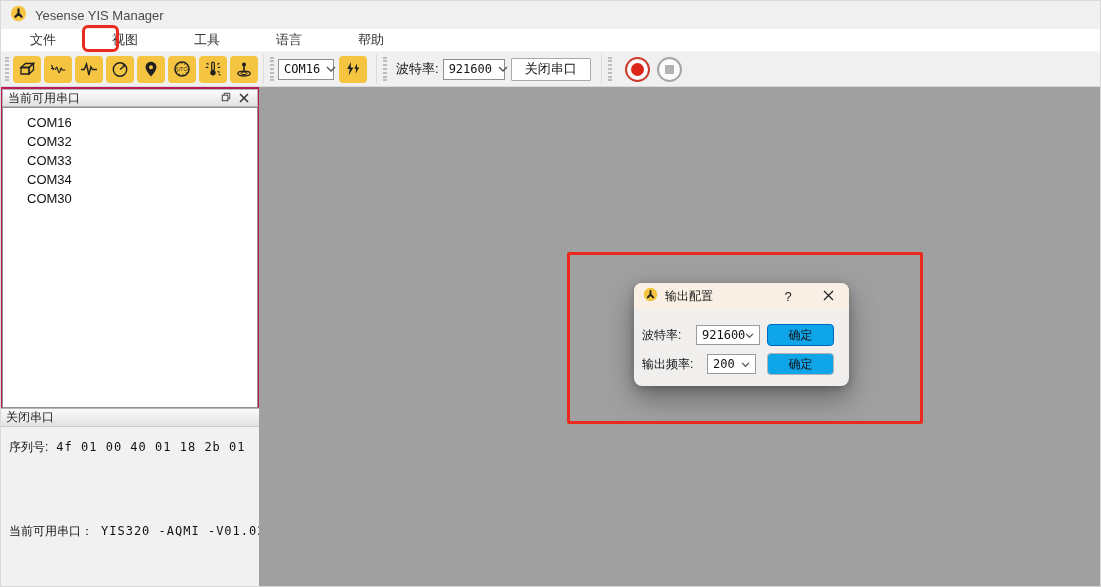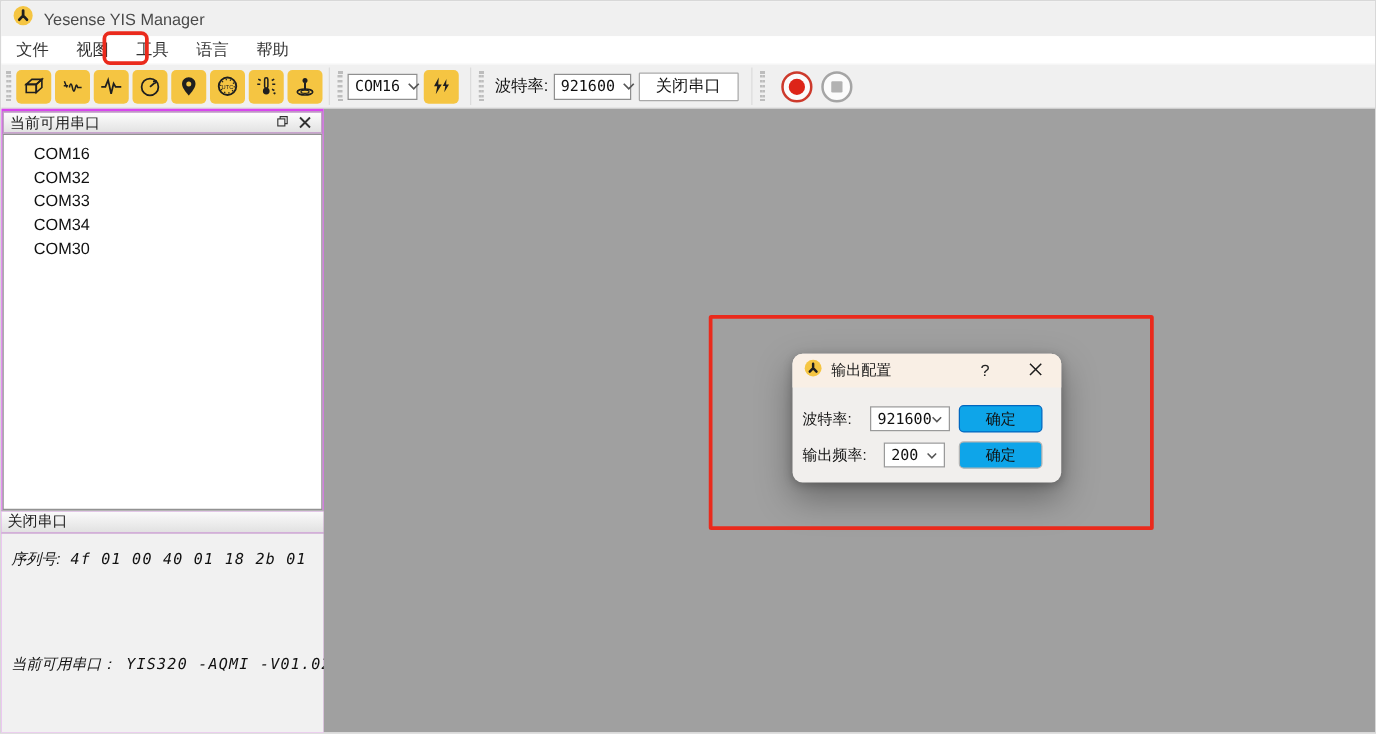--- a/index.html
+++ b/index.html
@@ -7,48 +7,48 @@
   .window {
     position:relative; width:1101px; height:587px; overflow:hidden;
     background:#fff; font-family:"Liberation Sans",sans-serif;
     border:1px solid #d8d8d8;
   }
   
   .titlebar { height:28px; background:#f0f0f0; display:flex; align-items:center; padding-left:9px; gap:8px; }
   .title-text { font-size:13px; color:#4a4a4a; }
   
   .menubar { height:22px; background:#ffffff; display:flex; align-items:center; padding-left:1px; }
-  .menu-item { font-size:13px; color:#333; padding:2px 11px; cursor:default; }
+  .menu-item { font-size:13px; color:#333; padding:2px 28px; cursor:default; }
   
   .toolbar { height:36px; background:#f0f0f0; border-top:1px solid #f6f6f6; border-bottom:1px solid #d9d9d9; display:flex; align-items:center; }
   .tb-handle { width:2px; height:24px; border-left:2px dotted #bdbdbd; border-right:2px dotted #bdbdbd; margin:0 4px; }
   .tb-sep { width:1px; height:30px; background:#dcdcdc; margin:0 2px; }
   .icon-btn { width:28px; height:27px; border-radius:4px; background:#f5c542; border:none; display:flex; align-items:center; justify-content:center; margin-right:3px; cursor:pointer; }
   .icon-btn svg { display:block; }
   .combo { background:#fff; border:1px solid #8f8f8f; height:21px; display:flex; align-items:center; justify-content:space-between; padding:0 5px; gap:6px; font-family:"DejaVu Sans Mono",monospace; font-size:12px; color:#111; cursor:default; }
   .combo-port { width:56px; }
   .combo-baud { width:62px; margin-left:4px; }
   .tb-label { font-size:13px; color:#111; margin-left:5px; }
   .btn-plain { height:23px; background:#fff; border:1px solid #a9a9a9; border-radius:1px; font-size:13px; color:#111; padding:0 13px; margin-left:6px; font-family:"Liberation Sans",sans-serif; cursor:pointer; }
   .round-btn { width:25px; height:25px; border-radius:50%; background:#fbfbfb; display:flex; align-items:center; justify-content:center; border:2px solid #cd3a2c; cursor:pointer; padding:0; }
   .record-btn { margin-left:9px; }
   .record-dot { width:13px; height:13px; border-radius:50%; background:#dd2418; }
   .stop-btn { border-color:#a5a5a5; margin-left:7px; }
   .stop-square { width:9px; height:9px; border-radius:1px; background:#b2b2b2; }
   
-  .dock { position:absolute; left:0; top:86px; bottom:0; width:258px; background:#d946ef; display:flex; flex-direction:column; }
+  .dock { position:absolute; left:0; top:86px; bottom:0; width:258px; background:#be185d; display:flex; flex-direction:column; }
   .dock-header { margin:2px 1px 0 1px; height:18px; background:linear-gradient(#fdfdfd,#e2e2e2); border:1px solid #b5b5b5; display:flex; align-items:center; padding:0 4px 0 5px; }
   .dock-title { font-size:12px; color:#222; }
   .flex-spacer { flex:1; }
   .dock-hbtn { width:18px; height:15px; display:flex; align-items:center; justify-content:center; background:transparent; border:none; cursor:pointer; padding:0; }
   .port-list { height:301px; margin:0 1px; background:#fff; border:1px solid #929292; padding-top:5px; }
   .port-item { font-size:13px; color:#111; padding-left:24px; line-height:19px; cursor:default; }
   .info-header { height:19px; background:linear-gradient(#fbfbfb,#e1e1e1); border-top:1px solid #b5b5b5; border-bottom:1px solid #c9c9c9; display:flex; align-items:center; padding-left:5px; }
   .info-area { flex:1; background:#f1f1f1; padding:12px 8px 0 8px; }
-  .info-row { display:flex; align-items:baseline; gap:8px; white-space:nowrap;font-style:italic; }
+  .info-row { display:flex; align-items:baseline; gap:8px; white-space:nowrap; }
   .info-label { font-size:12px; color:#111; }
   .mono-val { font-family:"DejaVu Sans Mono",monospace; font-size:12px; color:#111; letter-spacing:1px; }
   .version-row { margin-top:67px; }
   
   .workspace { position:absolute; left:258px; top:86px; right:0; bottom:0; background:#a0a0a0; }
   
   .annotation { position:absolute; border:3px solid #ea2a1c; pointer-events:none; z-index:40; }
   .anno-tools { left:81px; top:24px; width:37px; height:27px; border-radius:6px; }
   .anno-dialog { left:566px; top:251px; width:356px; height:172px; border-radius:2px; }
   

